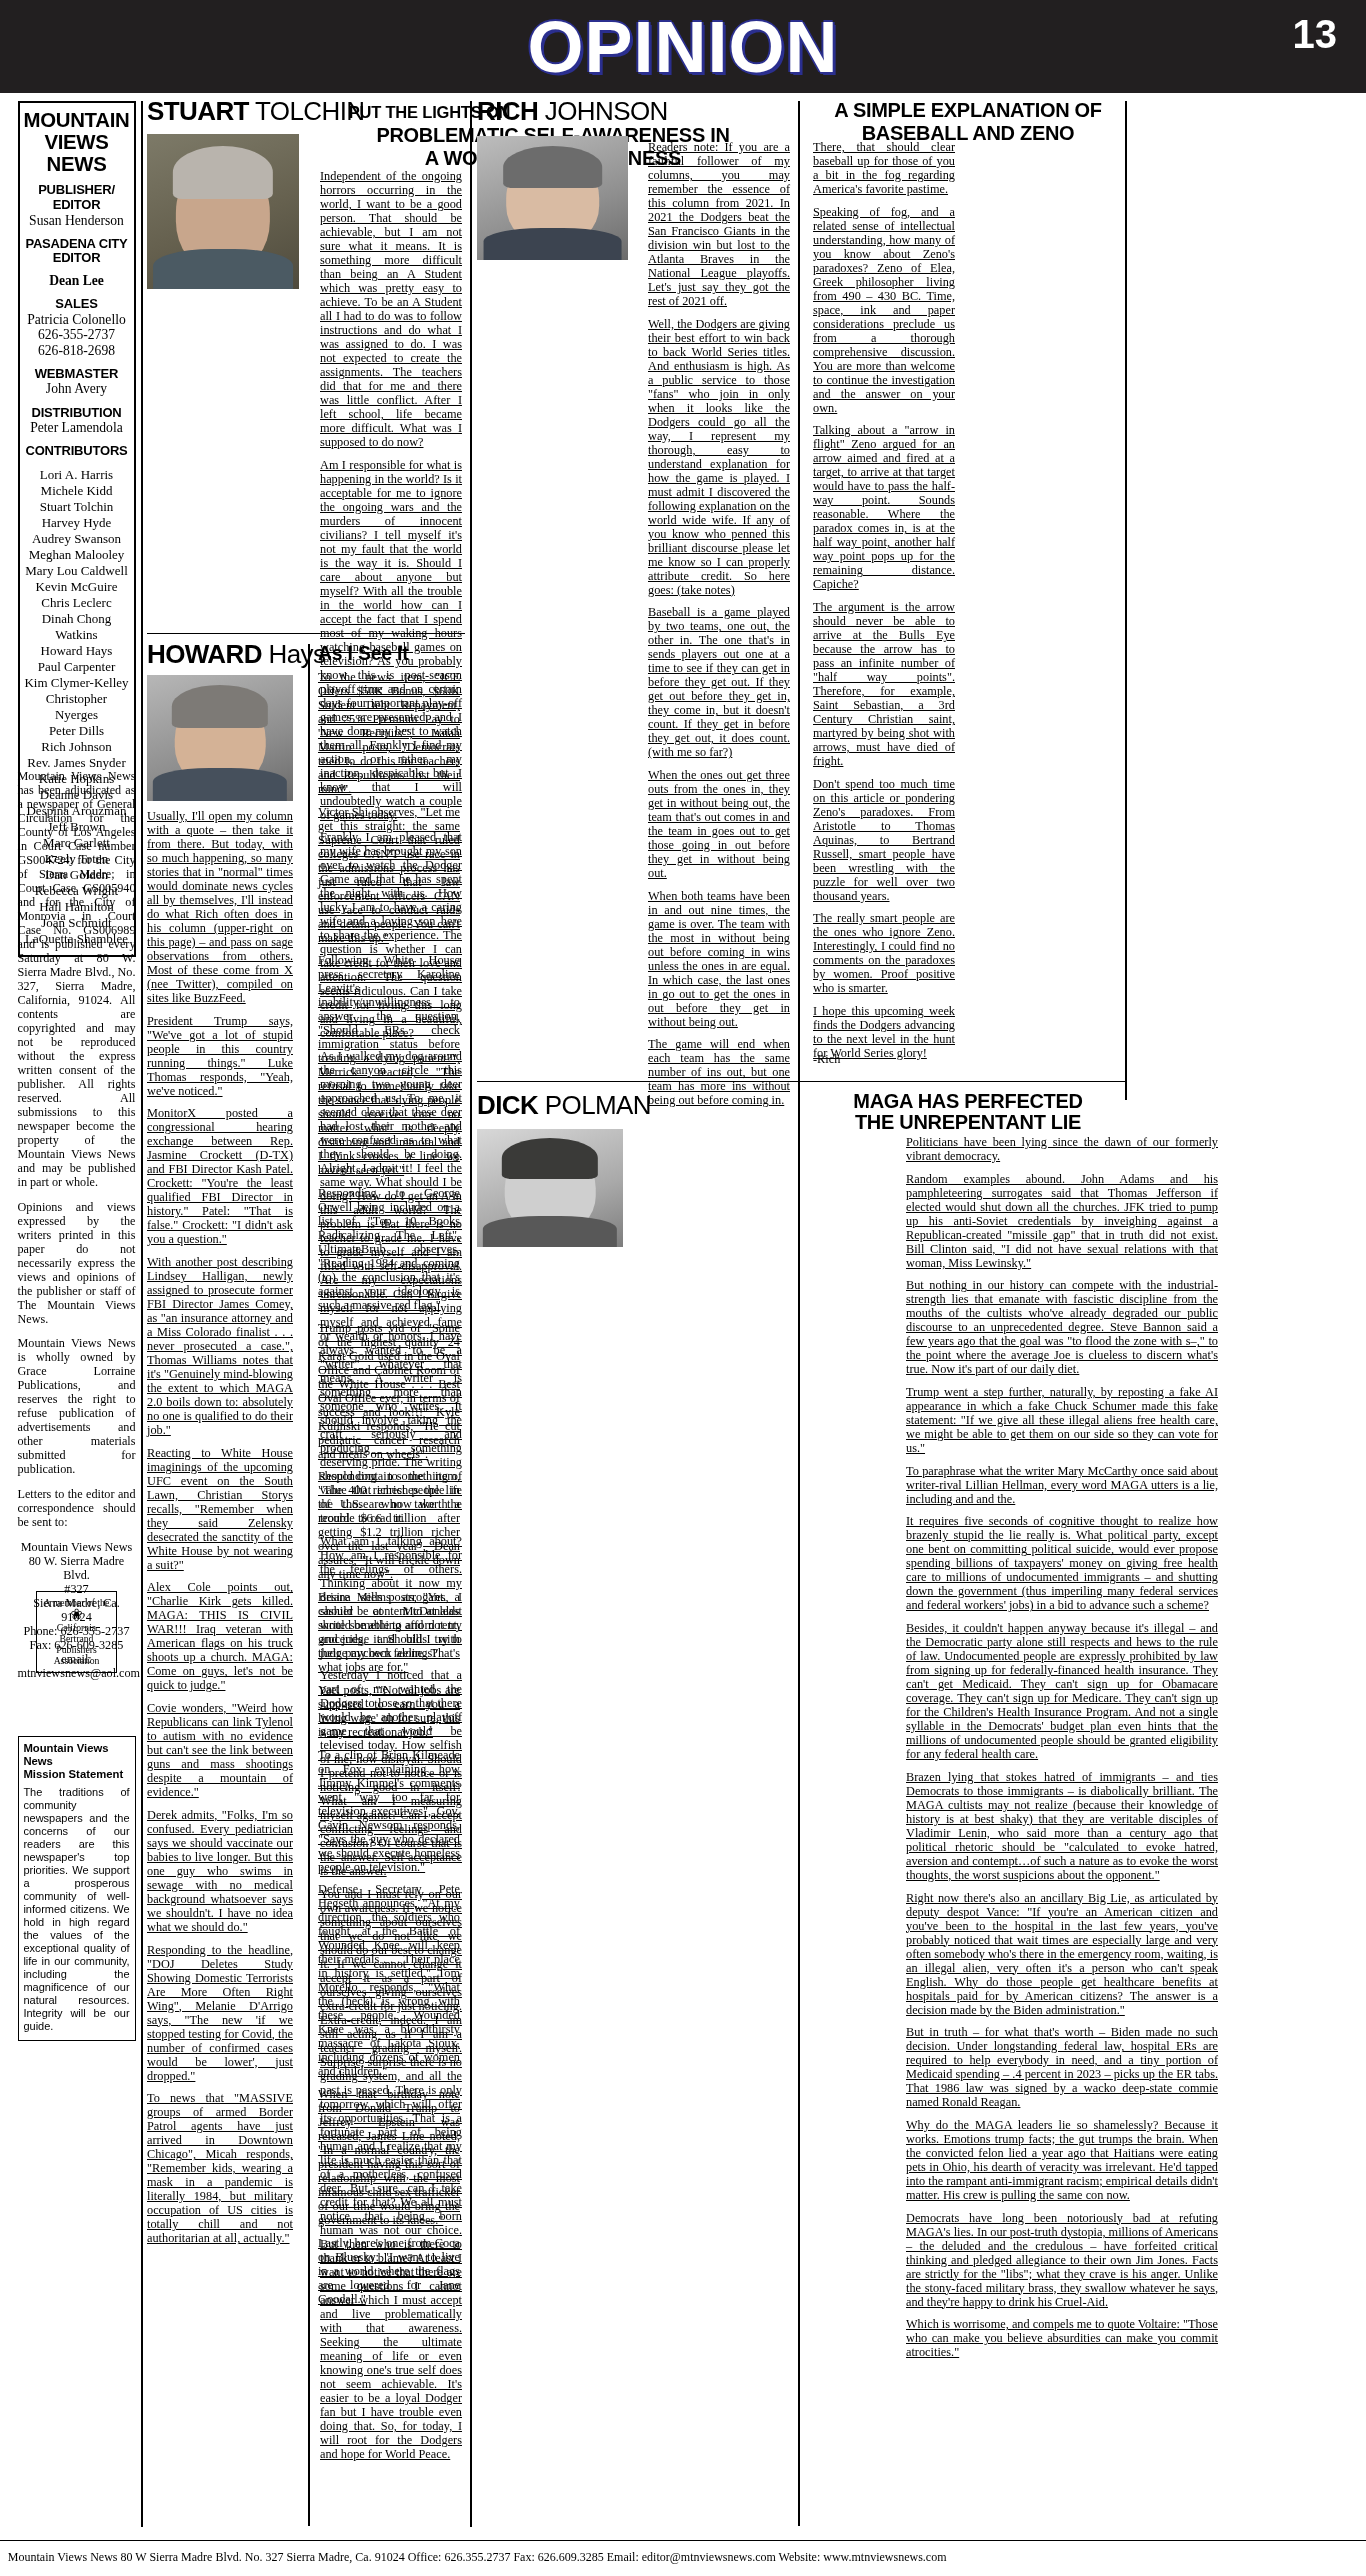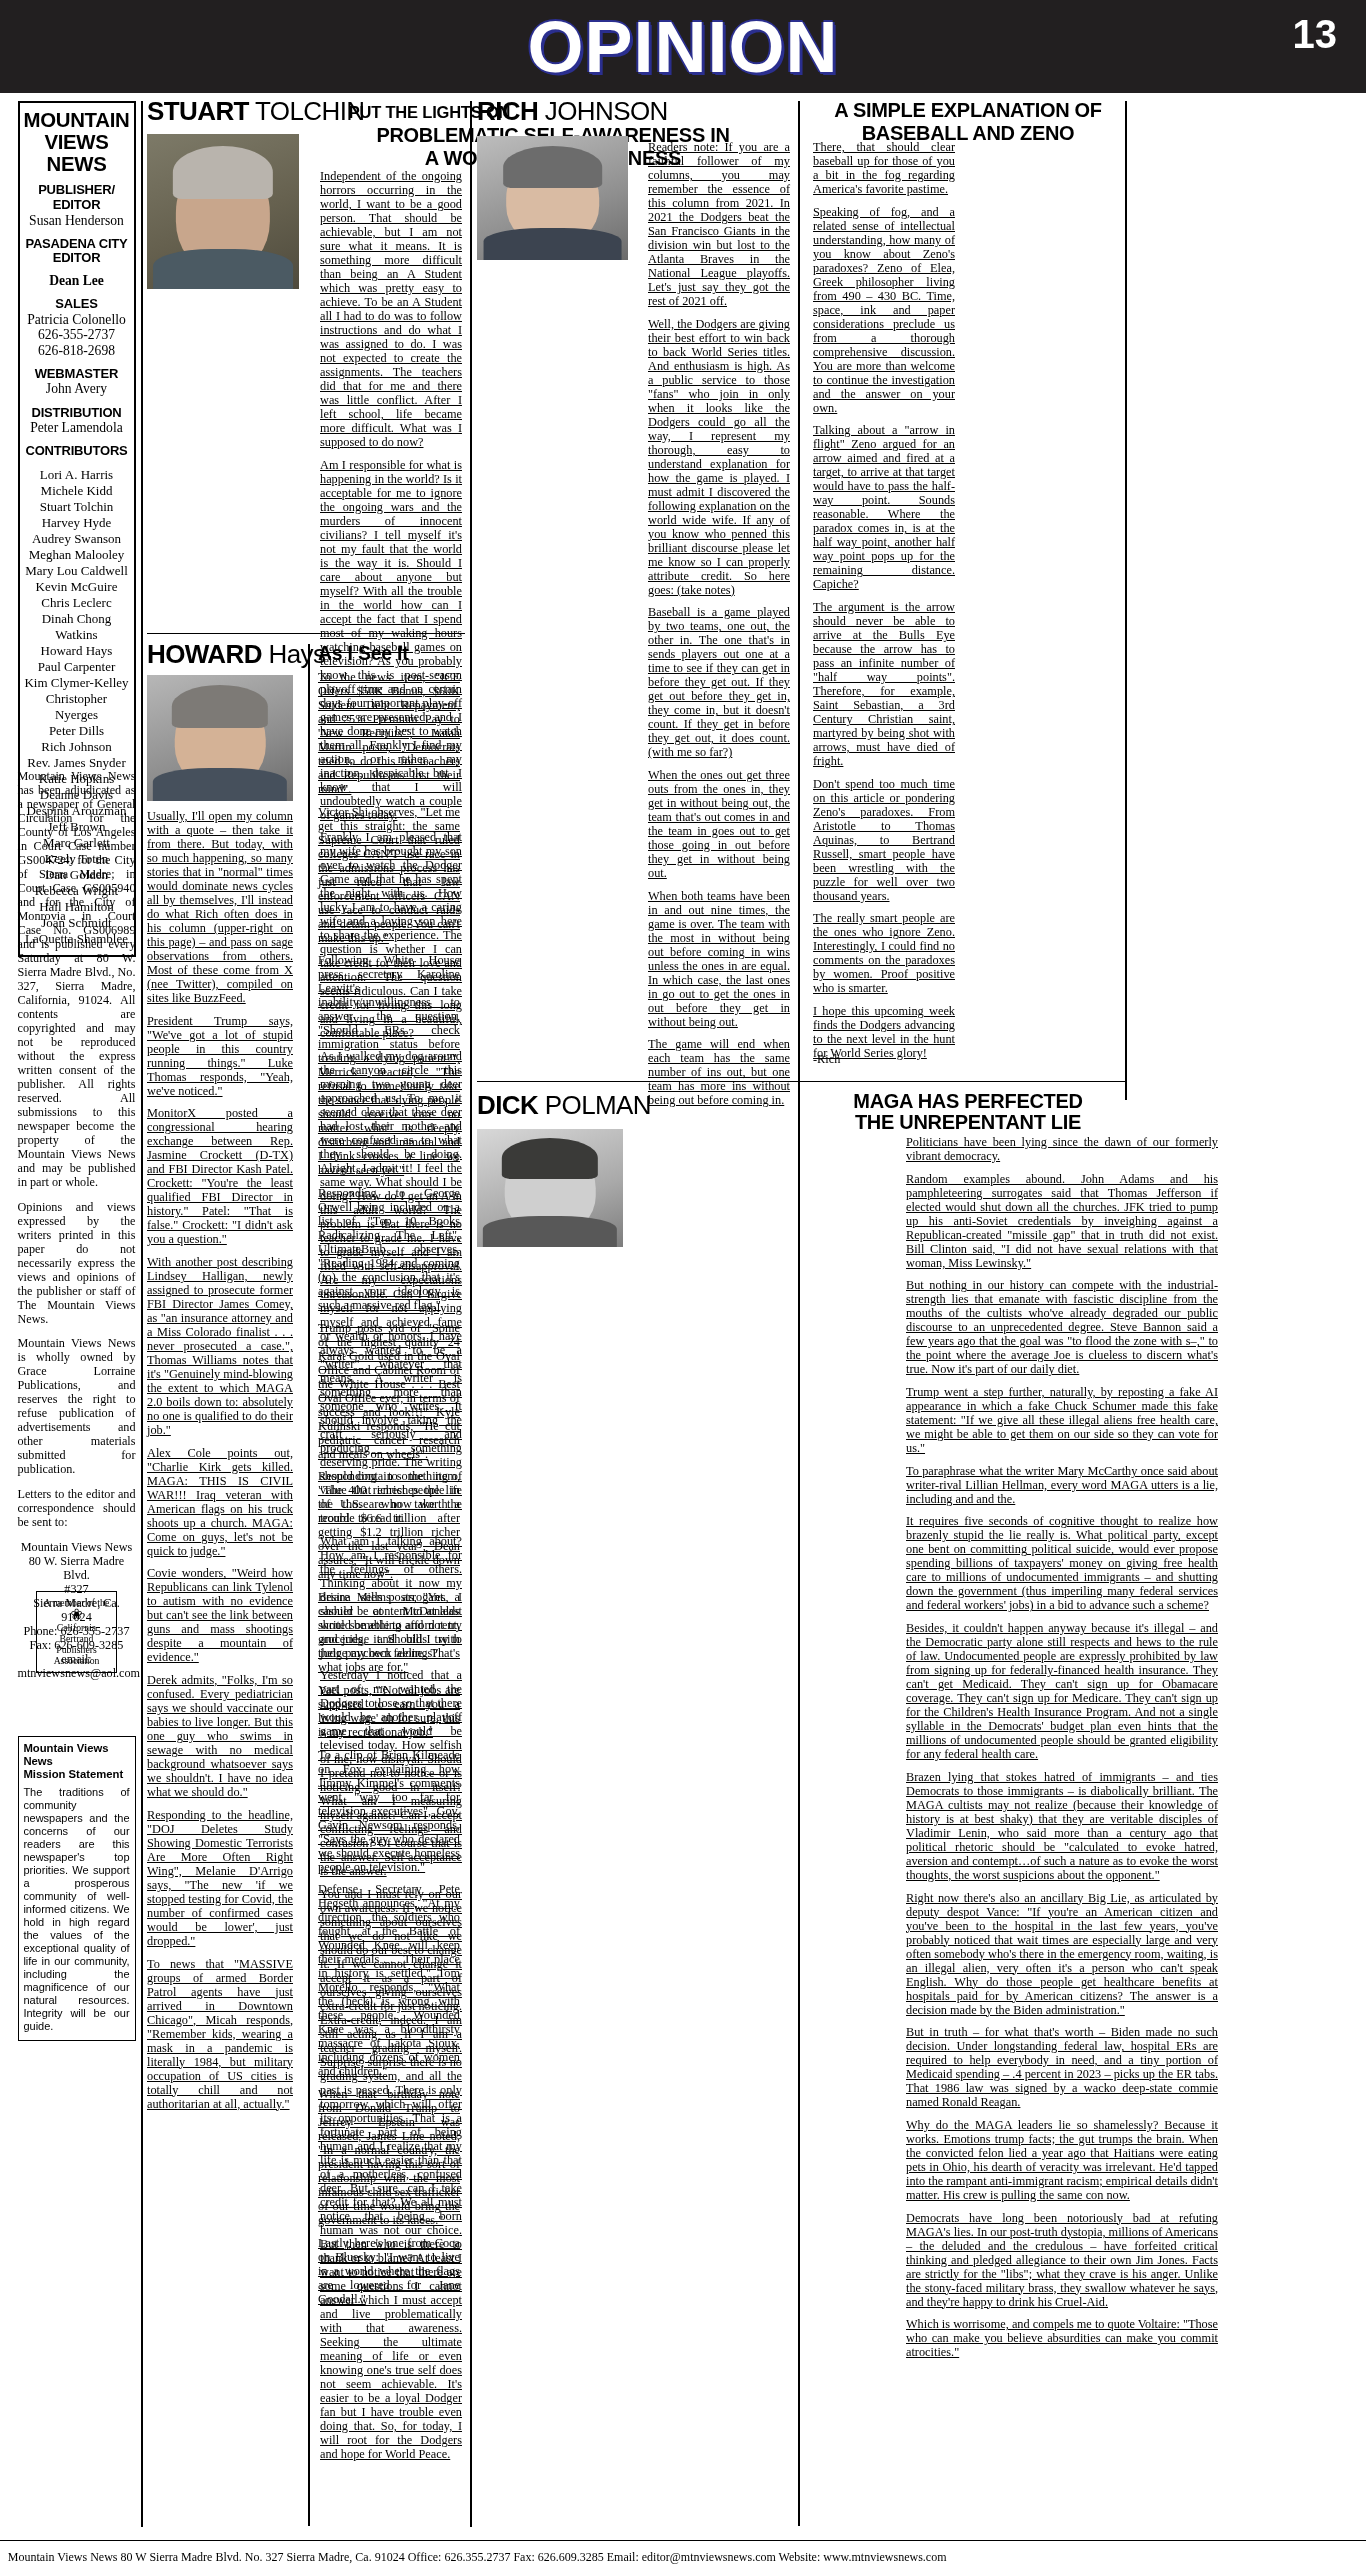--- a/index.html
+++ b/index.html
@@ -286,20 +286,21 @@
       <div class="ph-face" style="background:#d4b296;"></div>
       <div class="ph-hair" style="background:#7d7a76;"></div>
       <div class="ph-body" style="background:#46505c;"></div>
     </div>
 
     <div class="col" id="hays-c1" style="left:147px;top:708px;width:146px;">
         <p>Usually, I'll open my column with a quote – then take it from there.  But today, with so much happening, so many stories that in "normal" times would dominate news cycles all by themselves, I'll instead do what Rich often does in his column (upper-right on this page) – and pass on sage observations from others.  Most of these come from X (nee Twitter), compiled on sites like BuzzFeed.</p>
         <p>President Trump says, "We've got a lot of stupid people in this country running things."  Luke Thomas responds, "Yeah, we've noticed."</p>
         <p>MonitorX posted a congressional hearing exchange between Rep. Jasmine Crockett (D-TX) and FBI Director Kash Patel. Crockett: "You're the least qualified FBI Director in history."  Patel: "That is false."  Crockett: "I didn't ask you a question."</p>
         <p>With another post describing Lindsey Halligan, newly assigned to prosecute former FBI Director James Comey, as "an insurance attorney and a Miss Colorado finalist . . . never prosecuted a case.", Thomas Williams notes that it's "Genuinely mind-blowing the extent to which MAGA 2.0 boils down to: absolutely no one is qualified to do their job."</p>
+        <p>Reacting to White House imaginings of the upcoming UFC event on the South Lawn, Christian Storys recalls, "Remember when they said Zelensky desecrated the sanctity of the White House by not wearing a suit?"</p>
         <p>Alex Cole points out, "Charlie Kirk gets killed.  MAGA: THIS IS CIVIL WAR!!!  Iraq veteran with American flags on his truck shoots up a church.  MAGA: Come on guys, let's not be quick to judge."</p>
         <p>Covie wonders, "Weird how Republicans can link Tylenol to autism with no evidence but can't see the link between guns and mass shootings despite a mountain of evidence."</p>
         <p>Derek admits, "Folks, I'm so confused.  Every pediatrician says we should vaccinate our babies to live longer.  But this one guy who swims in sewage with no medical background whatsoever says we shouldn't.  I have no idea what we should do."</p>
         <p>Responding to the headline, "DOJ Deletes Study Showing Domestic Terrorists Are More Often Right Wing", Melanie D'Arrigo says, "The new 'if we stopped testing for Covid, the number of confirmed cases would be lower', just dropped."</p>
         <p>To news that "MASSIVE groups of armed Border Patrol agents have just arrived in Downtown Chicago", Micah responds, "Remember kids, wearing a mask in a pandemic is literally 1984, but military occupation of US cities is totally chill and not authoritarian at all, actually."</p>
       </div>
     <div class="col" id="hays-c1b" style="left:318px;top:569px;width:142px;">
         <p>To the news item, "ICE Offers $50K Bonus, $60K Student Debt Repayment, and 25% Premium Pay to 'New Recruits'", Isaiah Martin posts, "Democrats tried to do this for teachers and Republicans lost their mind".</p>
         <p>Victor Shi observes, "Let me get this straight: the same Supreme Court that ruled colleges CAN'T use race in the admissions process has just ruled that law enforcement officers CAN use race to conduct raids and detain people. You can't make this up."</p>
         <p>Following White House press secretary Karoline Leavitt's inability/unwillingness to answer the question, "Should ERs check immigration status before treating a dying patient?", Merrick reacted, "The refusal to immediately take the stance that 'dying people should receive care no matter what' is deeply disturbing and immoral and I think crosses a line we haven't seen yet."</p>

